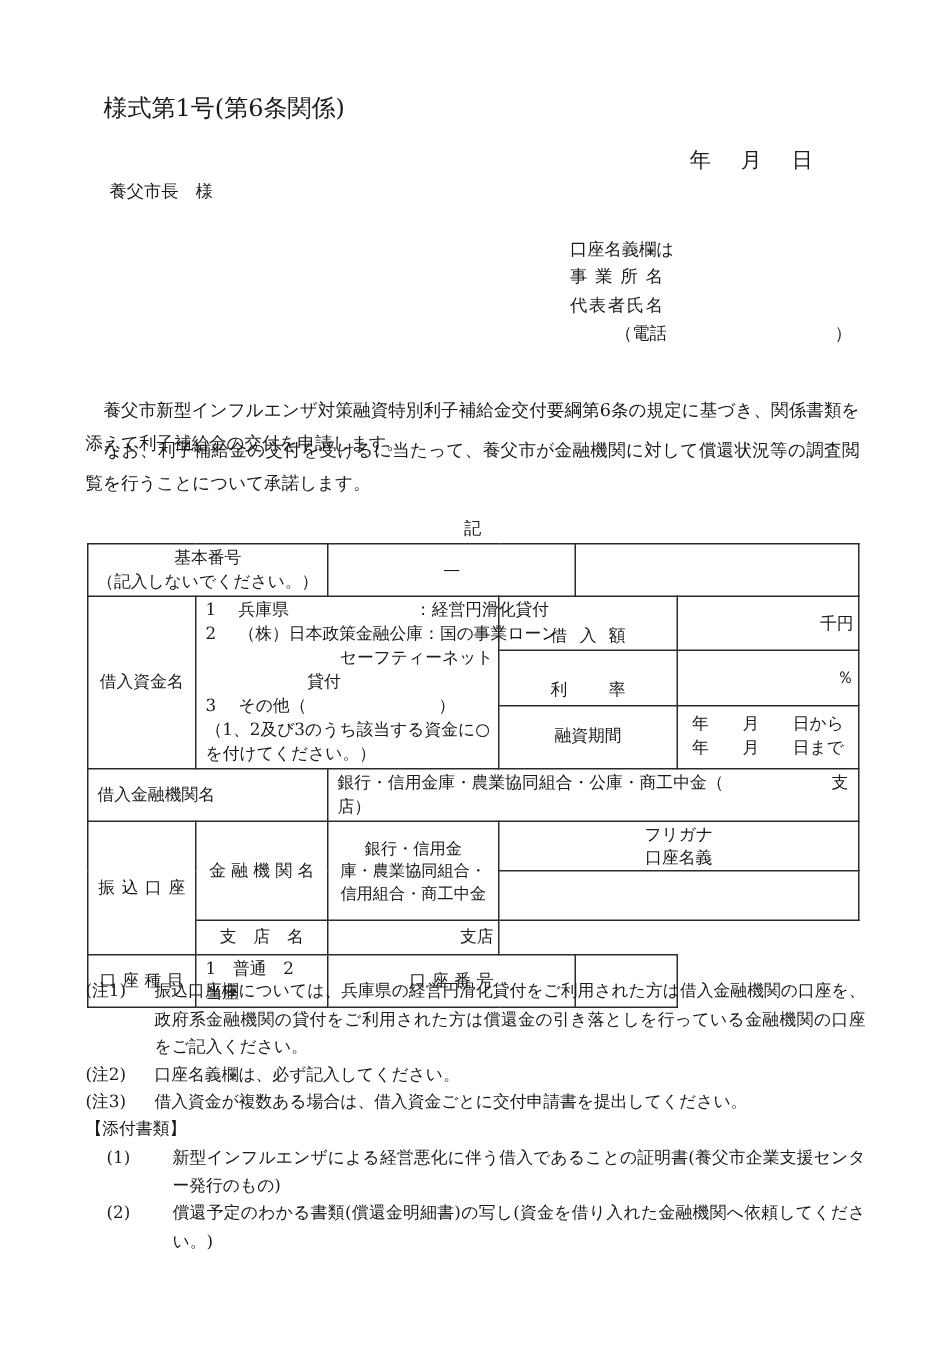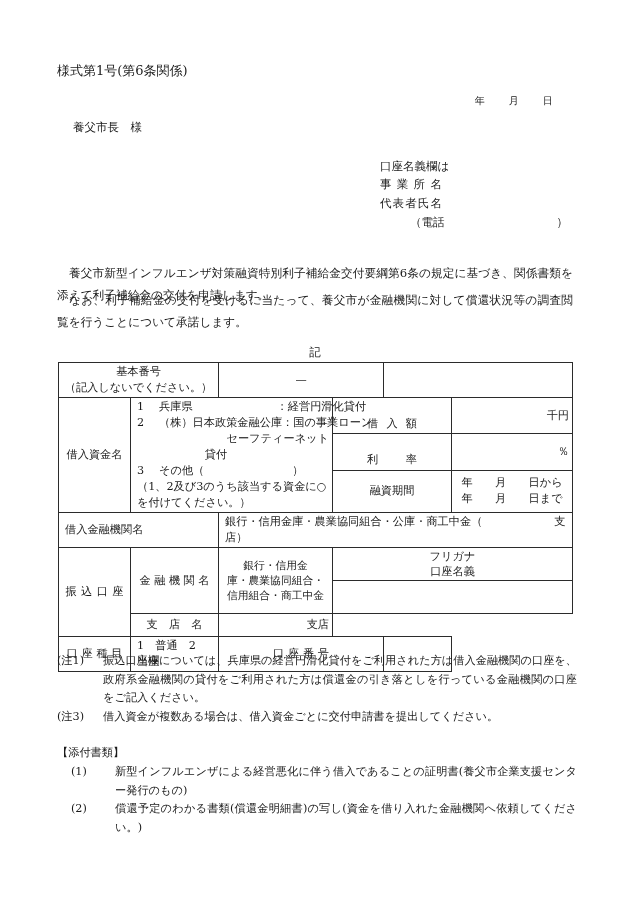--- a/index.html
+++ b/index.html
@@ -22,22 +22,22 @@
     width: 630px;
     height: 903px;
     background: #ffffff;
     overflow: hidden;
   }
 
   
   .t  { position: absolute; white-space: pre; line-height: 1; }
 
   
-  #form-code   { left: 57px;  top: 64px;  font-size: 13px; }
-  #date-line   { left: 462px; top: 86px;  font-size: 10px; letter-spacing: 0; }
+  #form-code   { left: 69px;  top: 64px;  font-size: 16px; }
+  #date-line   { left: 442px; top: 86px;  font-size: 14px; letter-spacing: 0; }
   #date-line span { display: inline-block; width: 34px; text-align: left; }
   #addressee   { left: 73px;  top: 122px; font-size: 11.5px; }
 
   .applicant-block {
     position: absolute;
     left: 358px;
     top: 138px;
     font-size: 11.5px;
   }
   .applicant-block .row { height: 18.5px; line-height: 18.5px; white-space: pre; }
@@ -233,21 +233,21 @@
       <tr>
         <td colspan="2" class="c-mid" style="height:30px;">
           <div>基本番号</div>
           <div>（記入しないでください。）</div>
         </td>
         <td colspan="2" class="c-mid">—</td>
         <td colspan="2"></td>
       </tr>
 
       <tr>
-        <td rowspan="3" class="c-mid" style="height:34px;">借入資金名</td>
+        <td rowspan="3" class="c-mid" style="height:34px;font-family:Liberation Serif, serif;">借入資金名</td>
         <td rowspan="3" colspan="2" class="c-left cell-pad-l">
           <div class="fund-list">
             <div class="ln"><span class="fund-opt-num">1</span><span>兵庫県</span><span style="display:inline-block;width:84px;"></span><span>：経営円滑化貸付</span></div>
             <div class="ln"><span class="fund-opt-num">2</span><span>（株）日本政策金融公庫：国の事業ローン</span></div>
             <div class="ln" style="text-align:right;">セーフティーネット</div>
             <div class="ln" style="text-align:center;padding-right:34px;">貸付</div>
             <div class="ln"><span class="fund-opt-num">3</span><span>その他（</span><span style="display:inline-block;width:88px;"></span><span>）</span></div>
             <div class="ln wrapline">（1、2及び3のうち該当する資金に○を付けてください。）</div>
           </div>
         </td>
@@ -335,20 +335,24 @@
 
     </tbody>
   </table>
 
   <div class="notes">
     <div class="note">
       <span class="tag">(注1)</span>
       <span>振込口座欄については、兵庫県の経営円滑化貸付をご利用された方は借入金融機関の口座を、政府系金融機関の貸付をご利用された方は償還金の引き落としを行っている金融機関の口座をご記入ください。</span>
     </div>
     <div class="note">
+      <span class="tag">(注2)</span>
+      <span>口座名義欄は、必ず記入してください。</span>
+    </div>
+    <div class="note">
       <span class="tag">(注3)</span>
       <span>借入資金が複数ある場合は、借入資金ごとに交付申請書を提出してください。</span>
     </div>
   </div>
 
   <div id="attach-head">【添付書類】</div>
   <div class="attach-list">
     <div class="attach-item">
       <span class="tag">(1)</span>
       <span>新型インフルエンザによる経営悪化に伴う借入であることの証明書(養父市企業支援センター発行のもの)</span>

